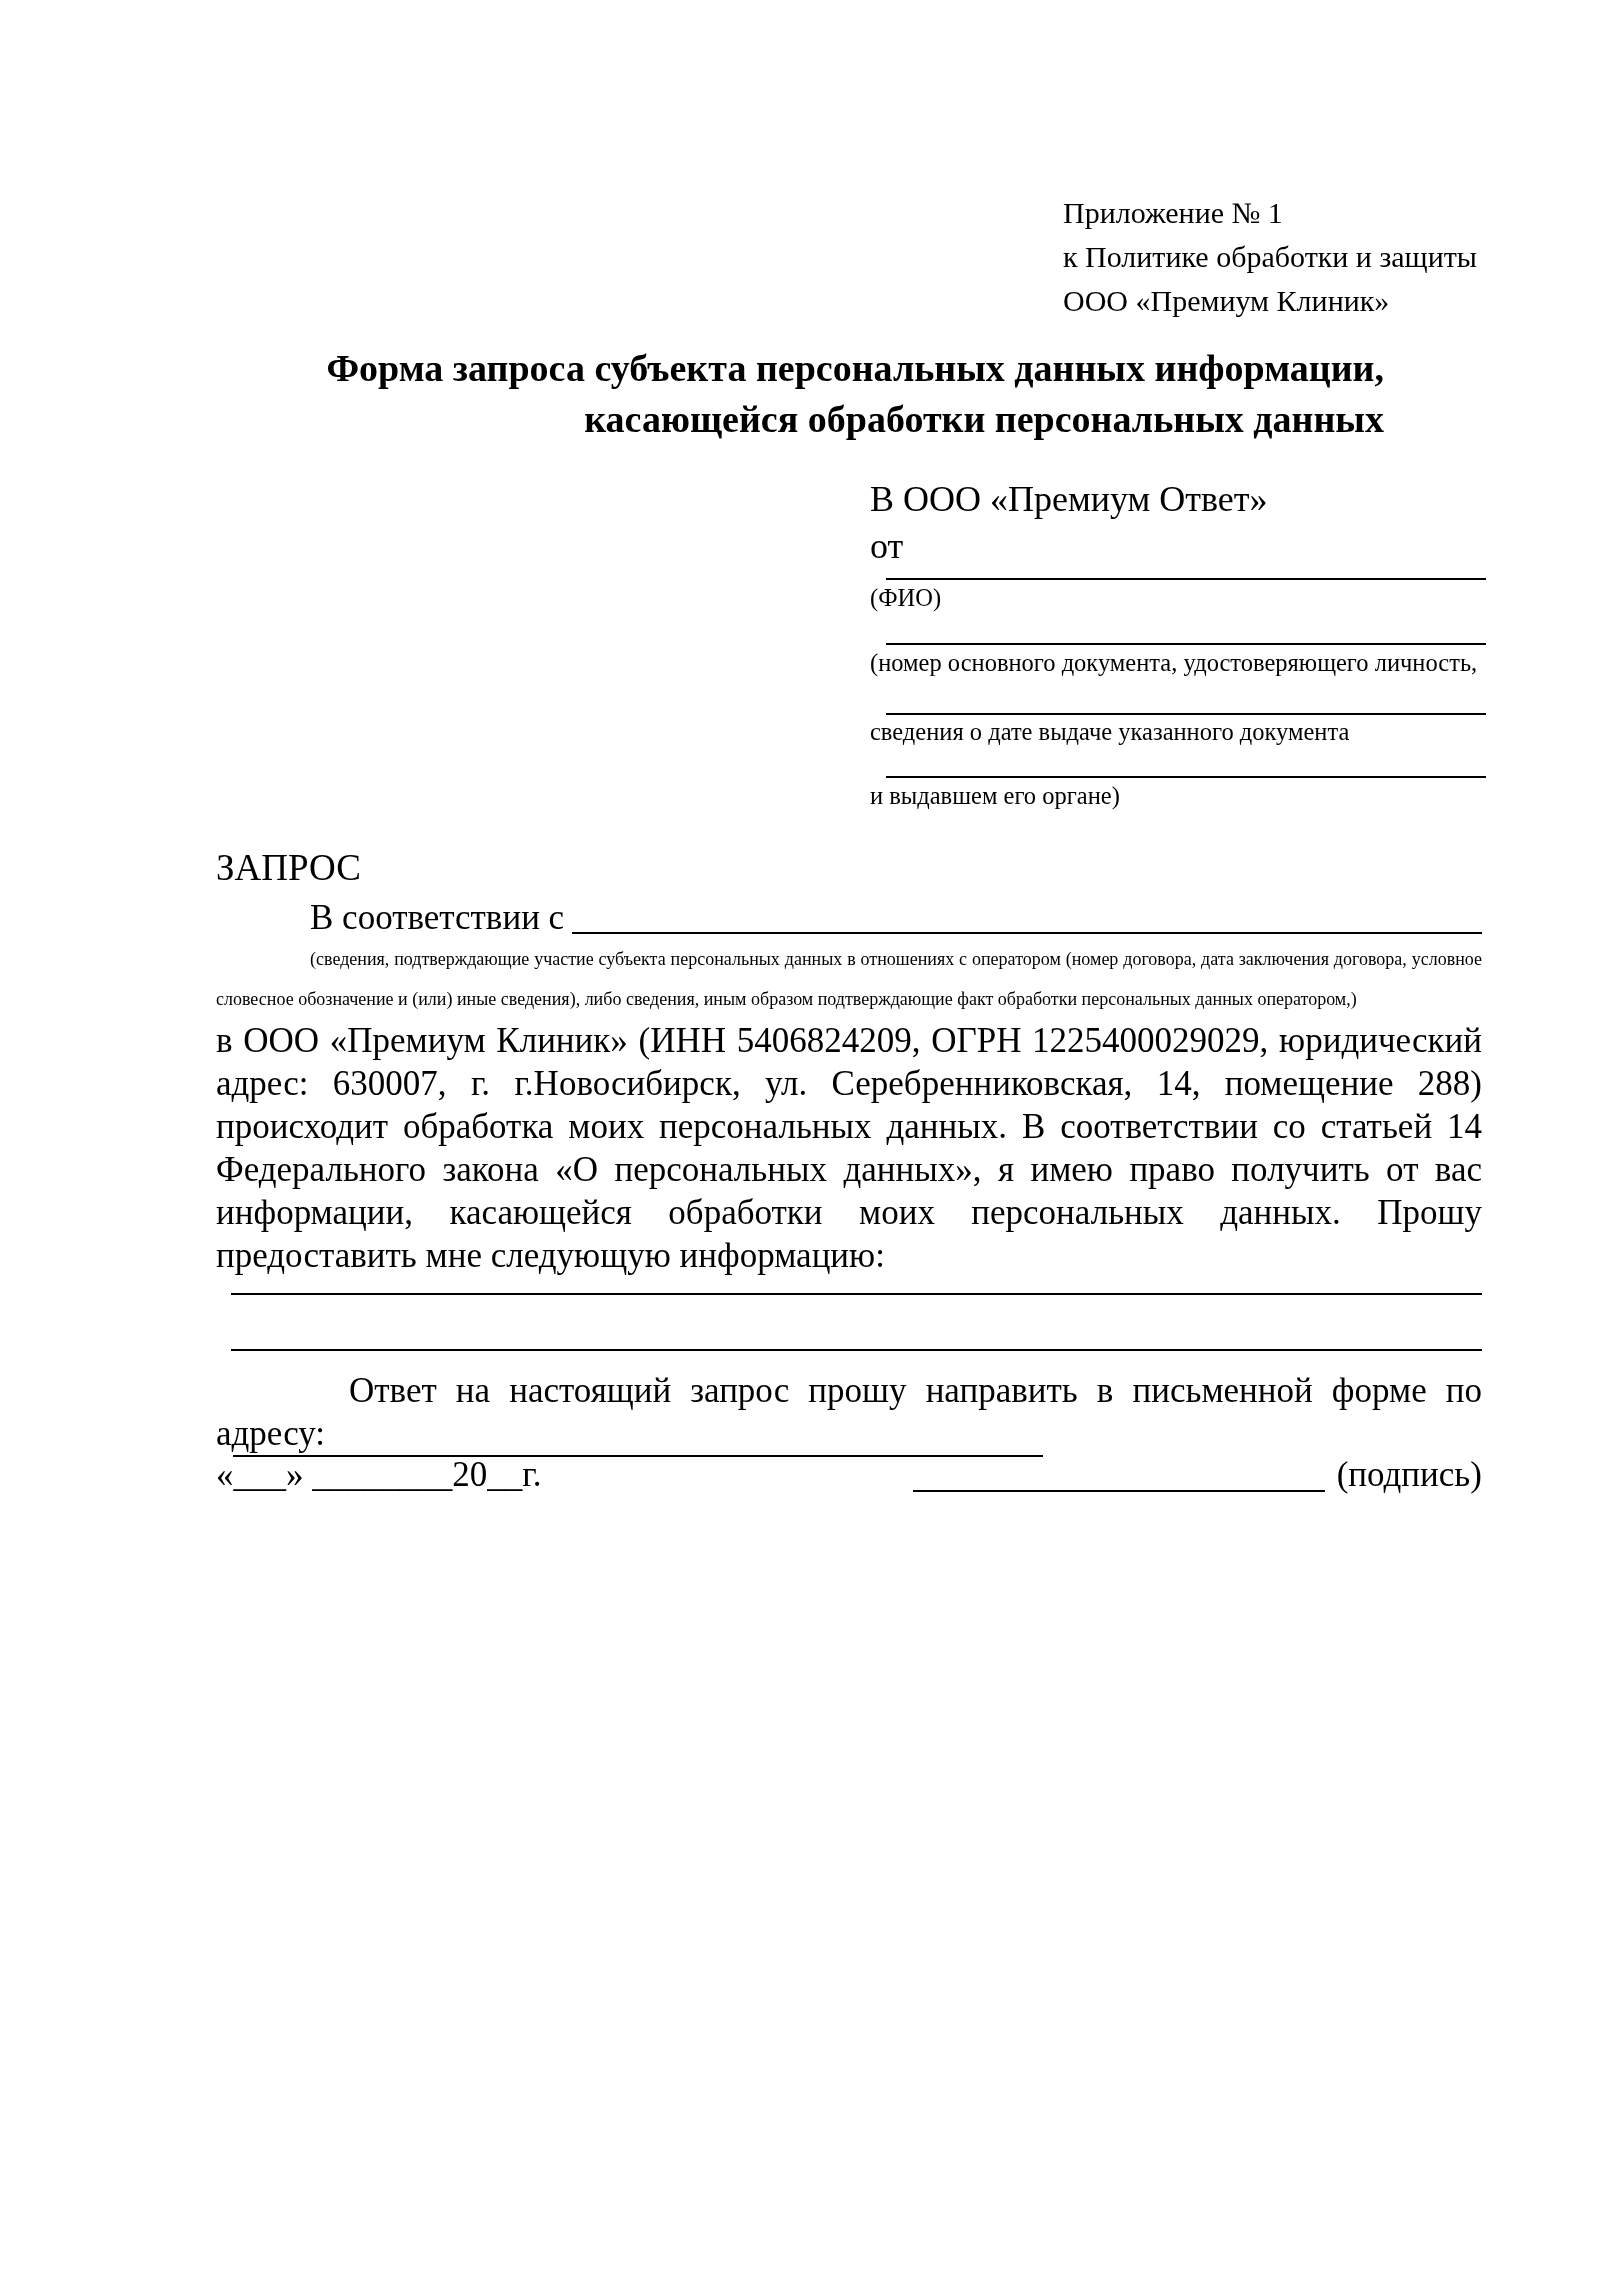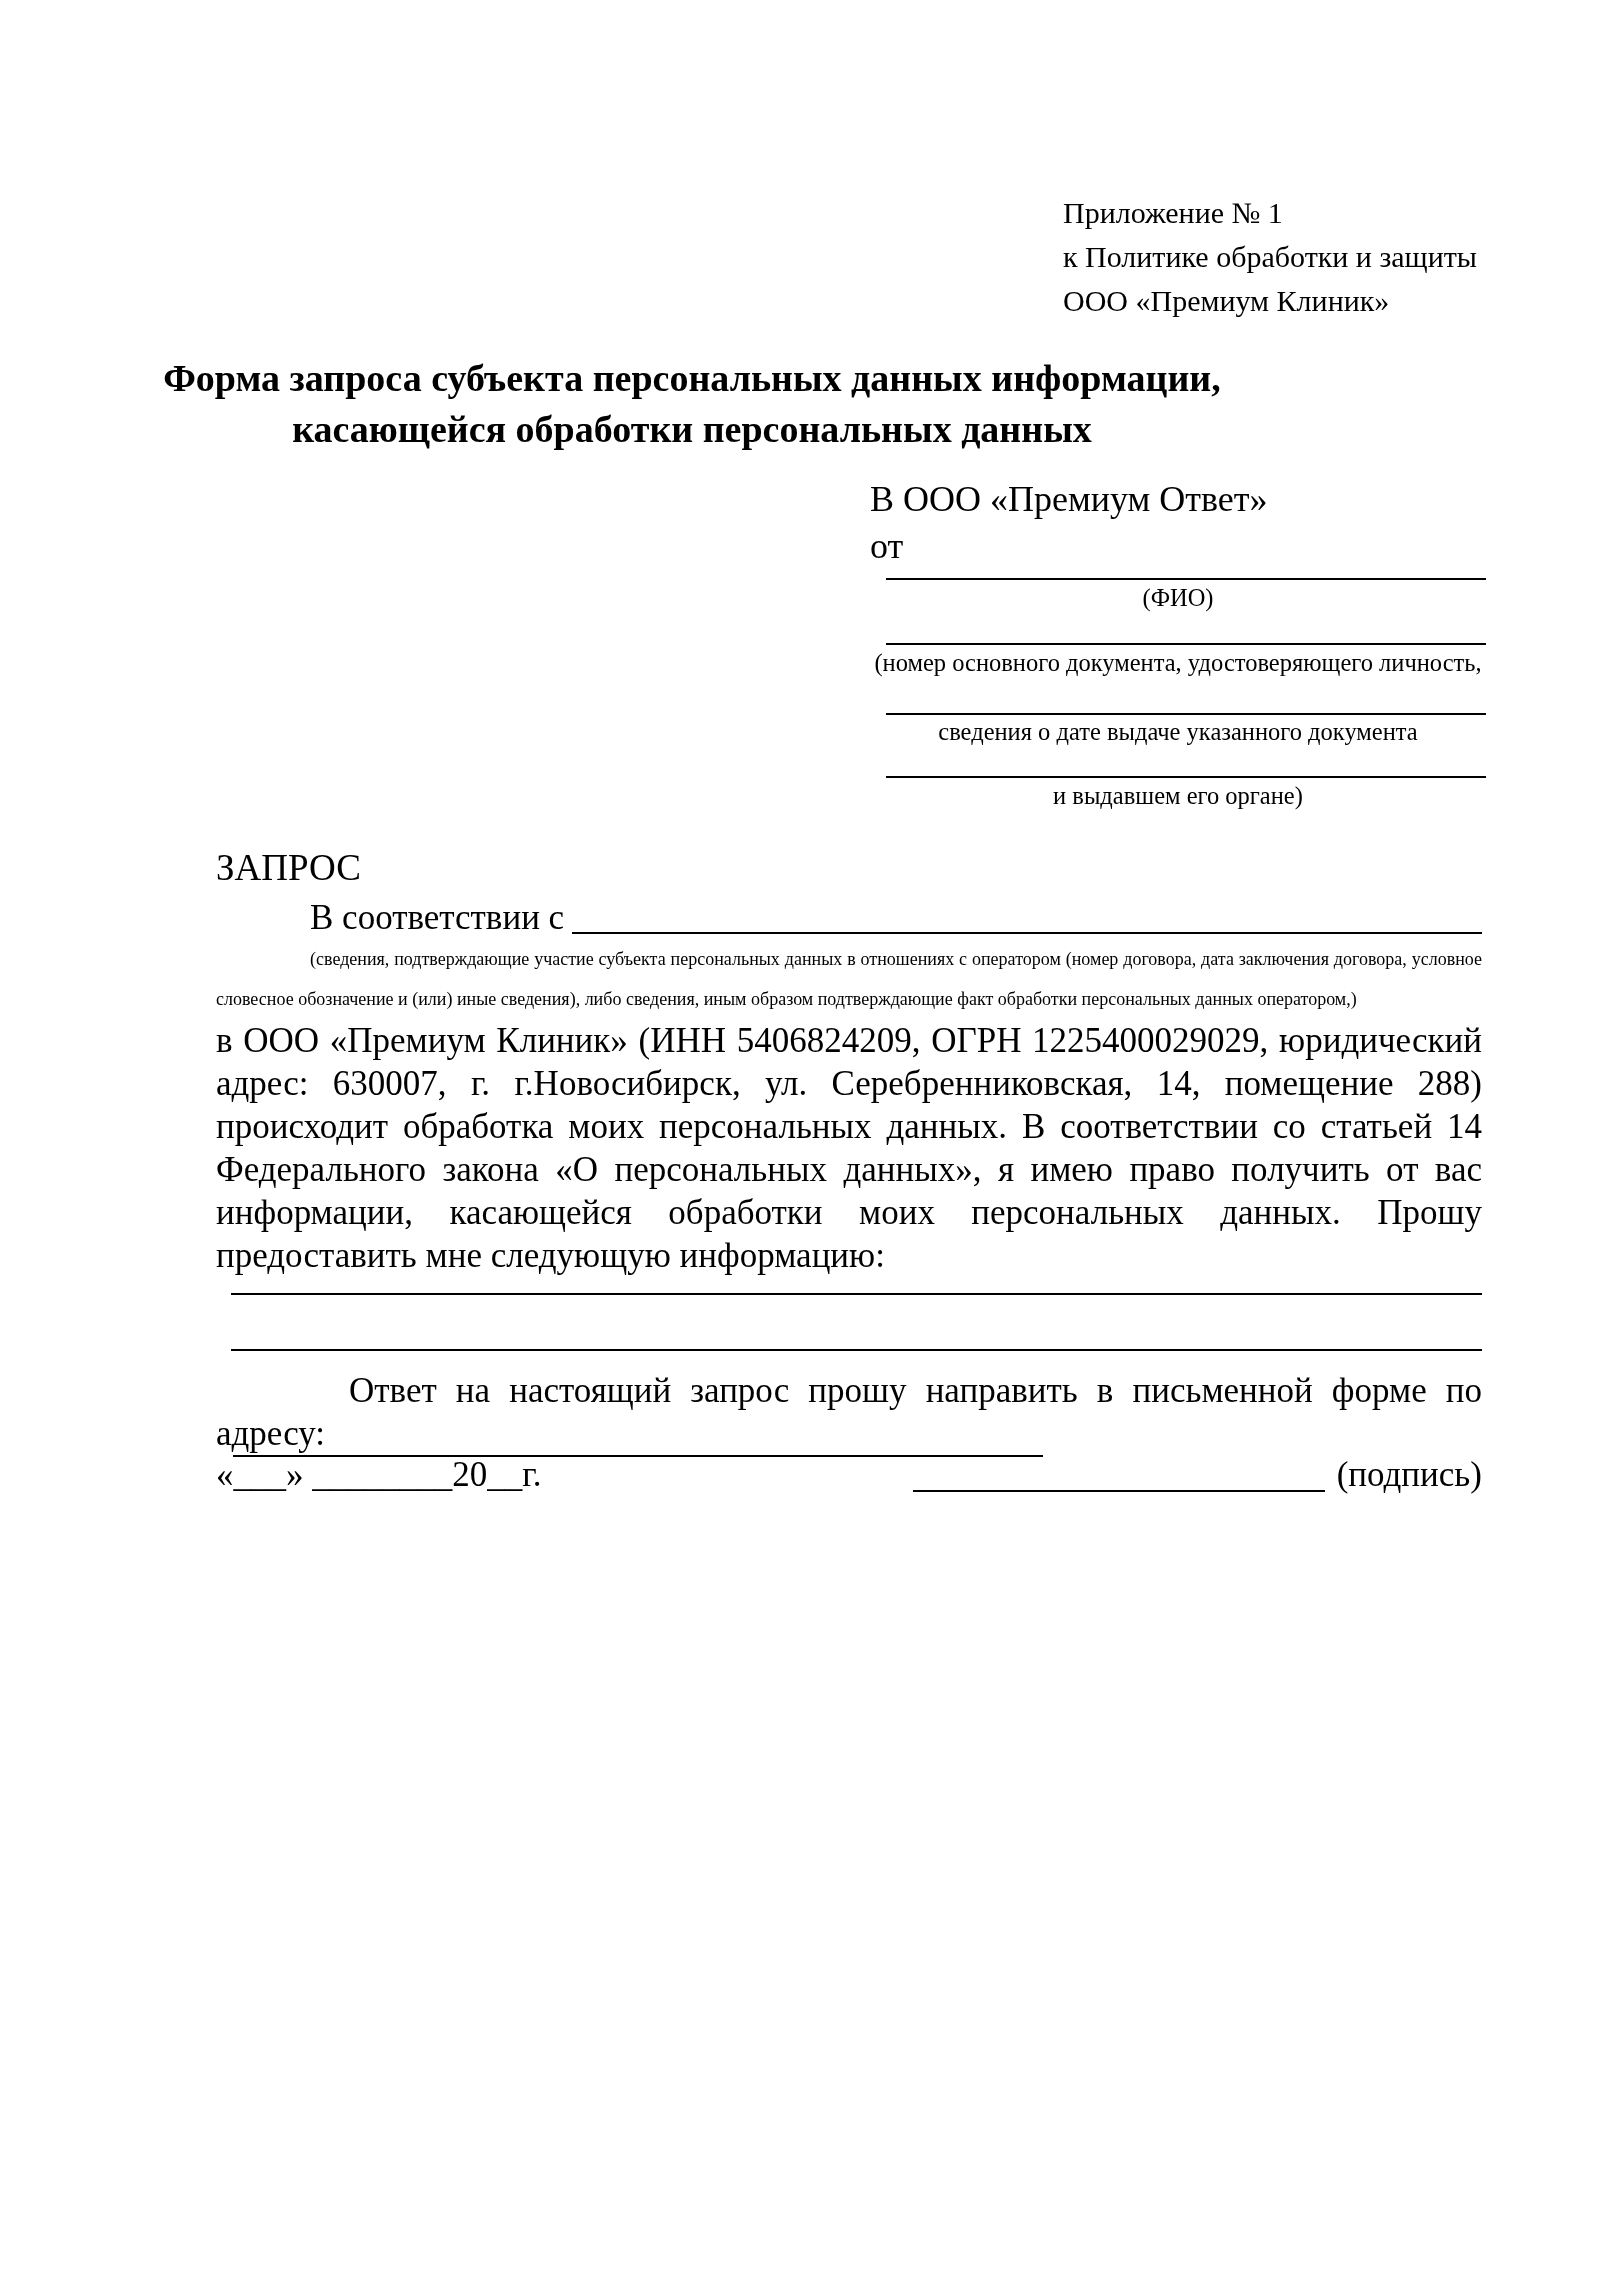--- a/index.html
+++ b/index.html
@@ -13,43 +13,43 @@
   }
 
   
   .appendix {
     position: absolute; left: 1063px; top: 191px;
     font-size: 30px; line-height: 44px;
   }
 
   
   .form-title {
-    position: absolute; left: 0; top: 353px; width: 1384px;
-    text-align: center;
+    position: absolute; left: 0; top: 343px; width: 1384px;
+    text-align: right;
   }
   .form-title > span {
     display: inline-block; max-width: 1186px;
     font-weight: bold; font-size: 38px; line-height: 51px;
   }
 
   
   .addressee {
     position: absolute; left: 870px; top: 476px; width: 616px;
     font-size: 36px; line-height: 47px;
   }
   .addr-field {
     margin-left: 15.7px;
     border-bottom: 2.9px solid #000;
   }
   .f-fio   { height: 7.8px; }
   .f-doc1  { height: 31px; }
   .f-doc2  { height: 36px; }
   .f-doc3  { height: 30px; }
   .addr-caption {
-    text-align: center; font-size: 24.5px; line-height: 29px;
+    text-align: left; font-size: 24.5px; line-height: 29px;
     margin-top: 2.9px; white-space: nowrap;
   }
 
   
   .main {
     position: absolute; left: 216px; top: 845px; width: 1266px;
     font-size: 35px; line-height: 43px;
   }
   .request-heading { text-align: left; font-size: 37px; line-height: 45px; }
   .accordance { display: flex; margin-top: 5.9px; }

